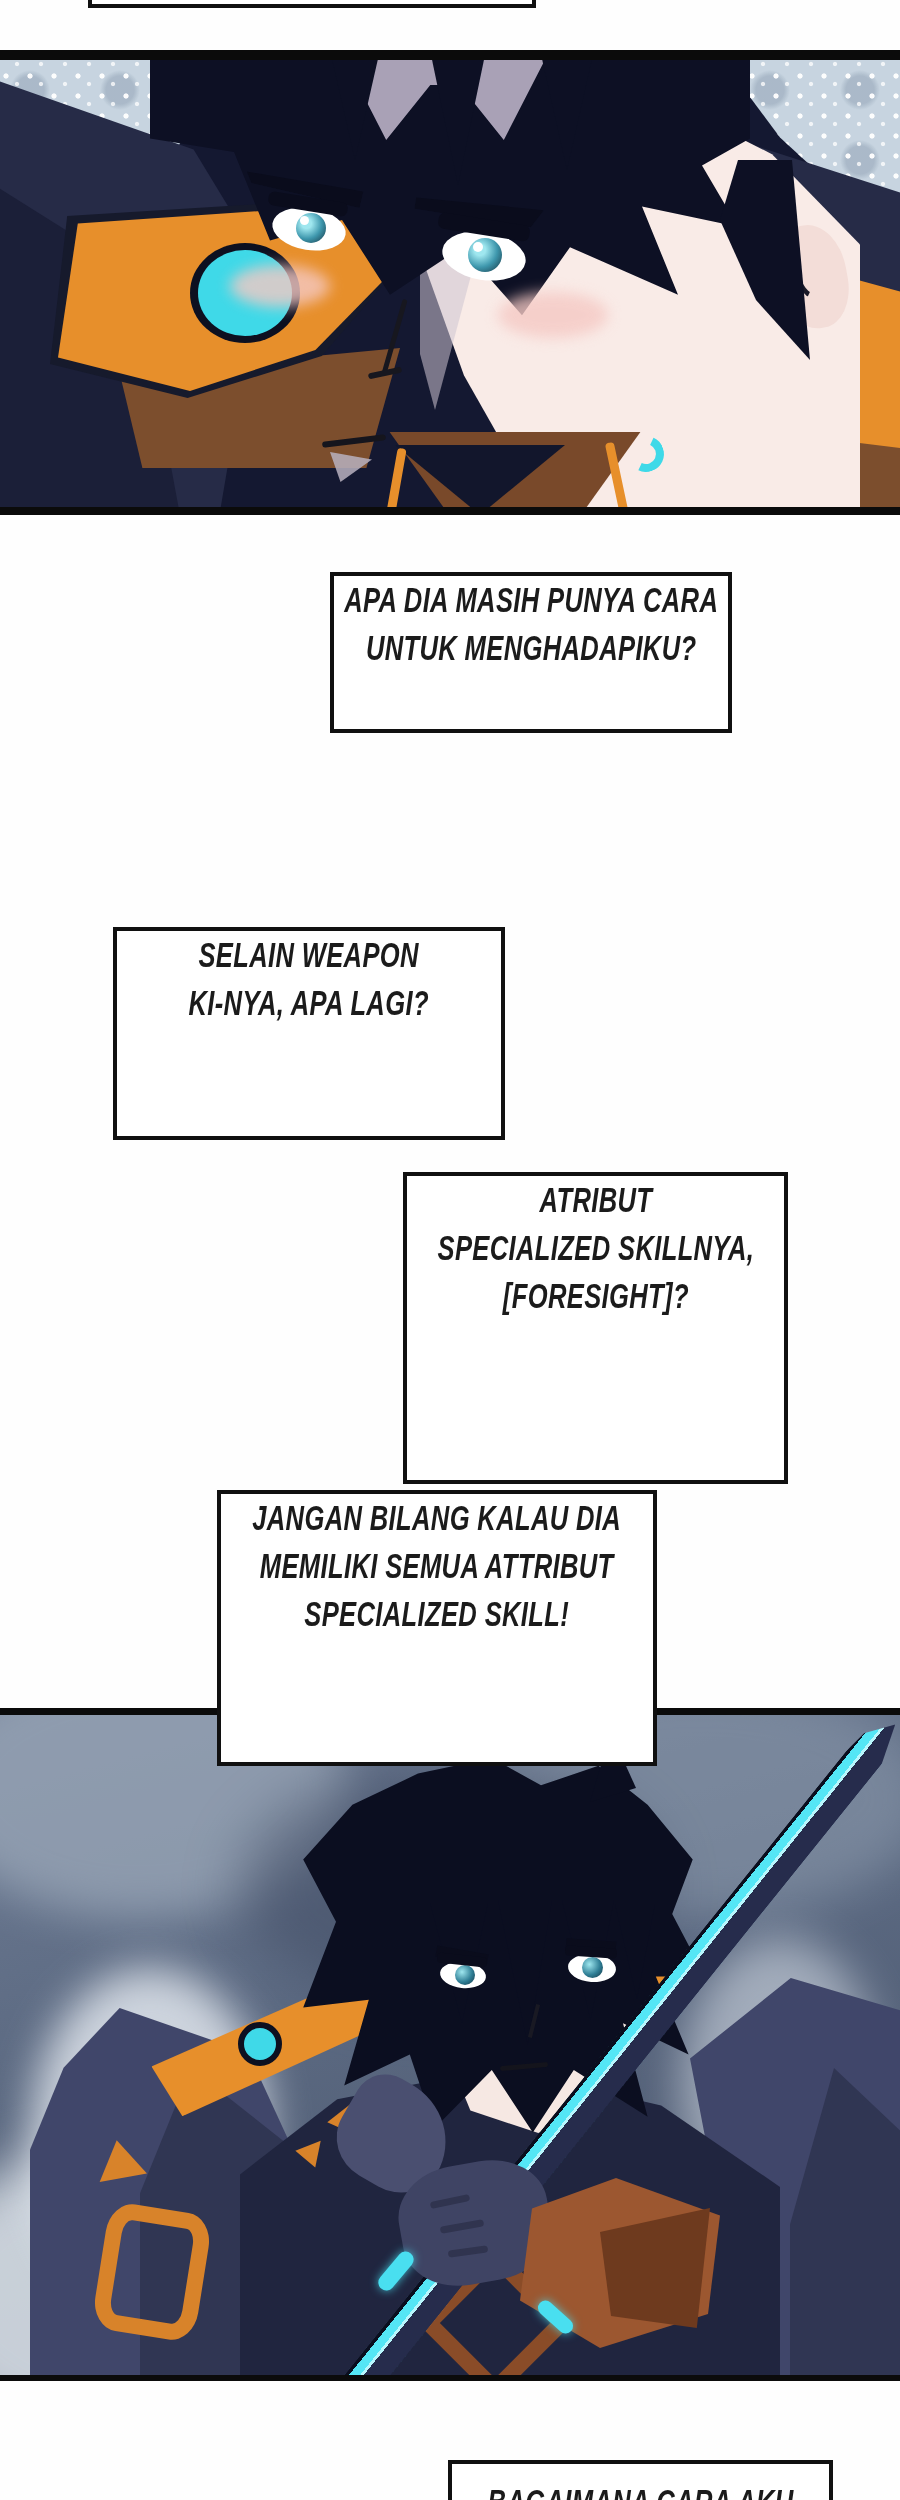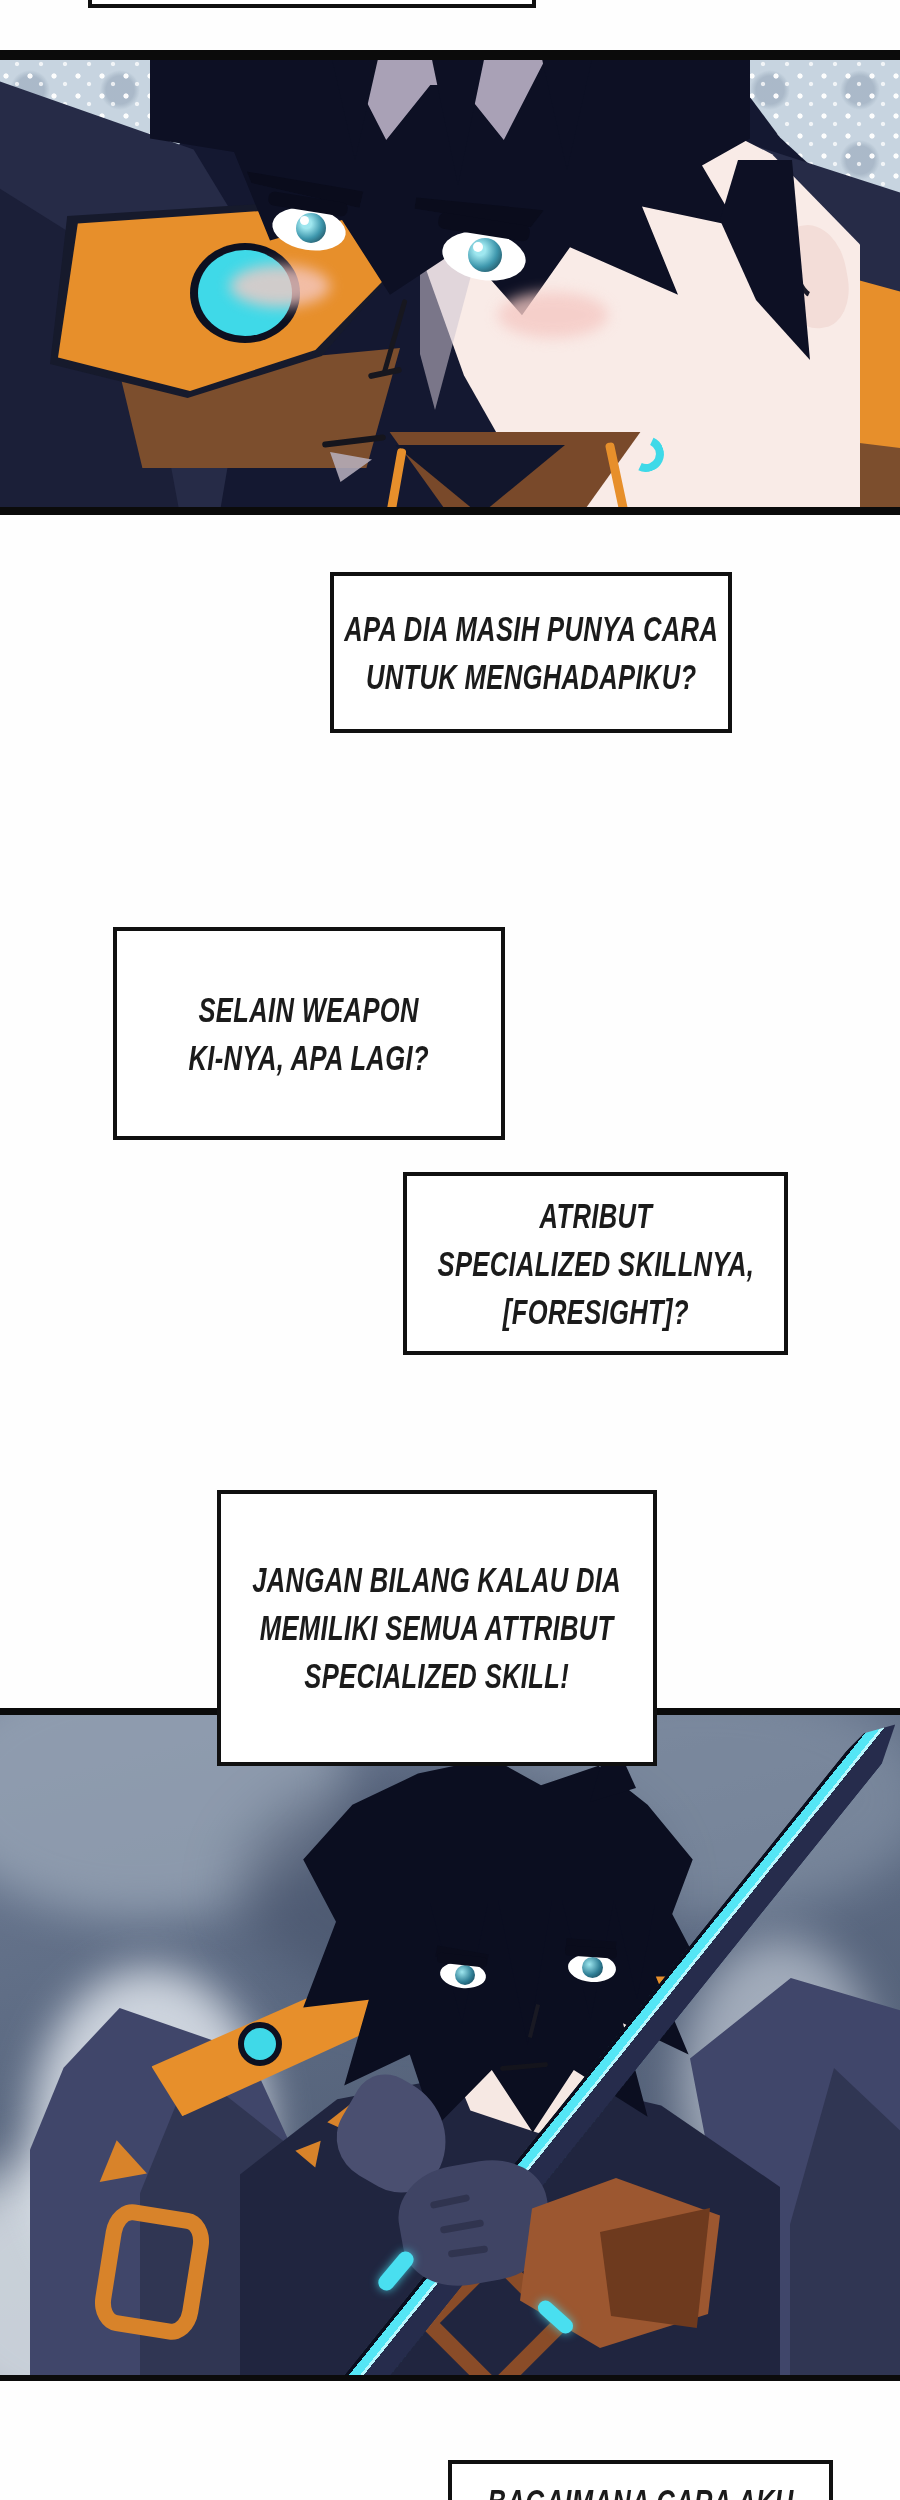--- a/index.html
+++ b/index.html
@@ -7,32 +7,32 @@
   .page {
     position:relative; width:900px; height:2500px; margin:0 auto;
     overflow:hidden; background:#fefefe;
     font-family:"Liberation Sans", sans-serif;
   }
   .abs { position:absolute; }
 
   
   .sbox {
     position:absolute; background:#ffffff; border:4px solid #101010;
-    display:flex; align-items:center; justify-content:center; z-index:30;
+    display:flex; justify-content:center; z-index:30;
   }
   .sbox .lines {
     transform:scaleX(.73); transform-origin:50% 50%;
     text-align:center; font-weight:bold; font-style:italic;
     color:#1b1b1b; font-size:35px; line-height:48px;
     white-space:nowrap; letter-spacing:.5px;
   }
   #sbox-top  { left:88px;  top:-30px;  width:448px; height:38px; }
   #sbox-1    { left:330px; top:572px;  width:402px; height:161px; }
   #sbox-2    { left:113px; top:927px;  width:392px; height:213px; }
-  #sbox-3    { left:403px; top:1172px; width:385px; height:183px; }
+  #sbox-3    { left:403px; top:1172px; width:385px; height:312px; }
   #sbox-4    { left:217px; top:1458px; width:440px; height:276px;margin-top:32px; }
   #sbox-5    { left:448px; top:2460px; width:385px; height:130px; align-items:flex-start; }
   #sbox-5 .lines { margin-top:14px; }
 
   
   .panel { position:absolute; left:0; width:900px; overflow:hidden; z-index:10; }
   .pborder { position:absolute; left:0; width:100%; background:#0b0b0b; z-index:24; }
 
   
   #panel1 { top:50px; height:465px; background:#141831; }

